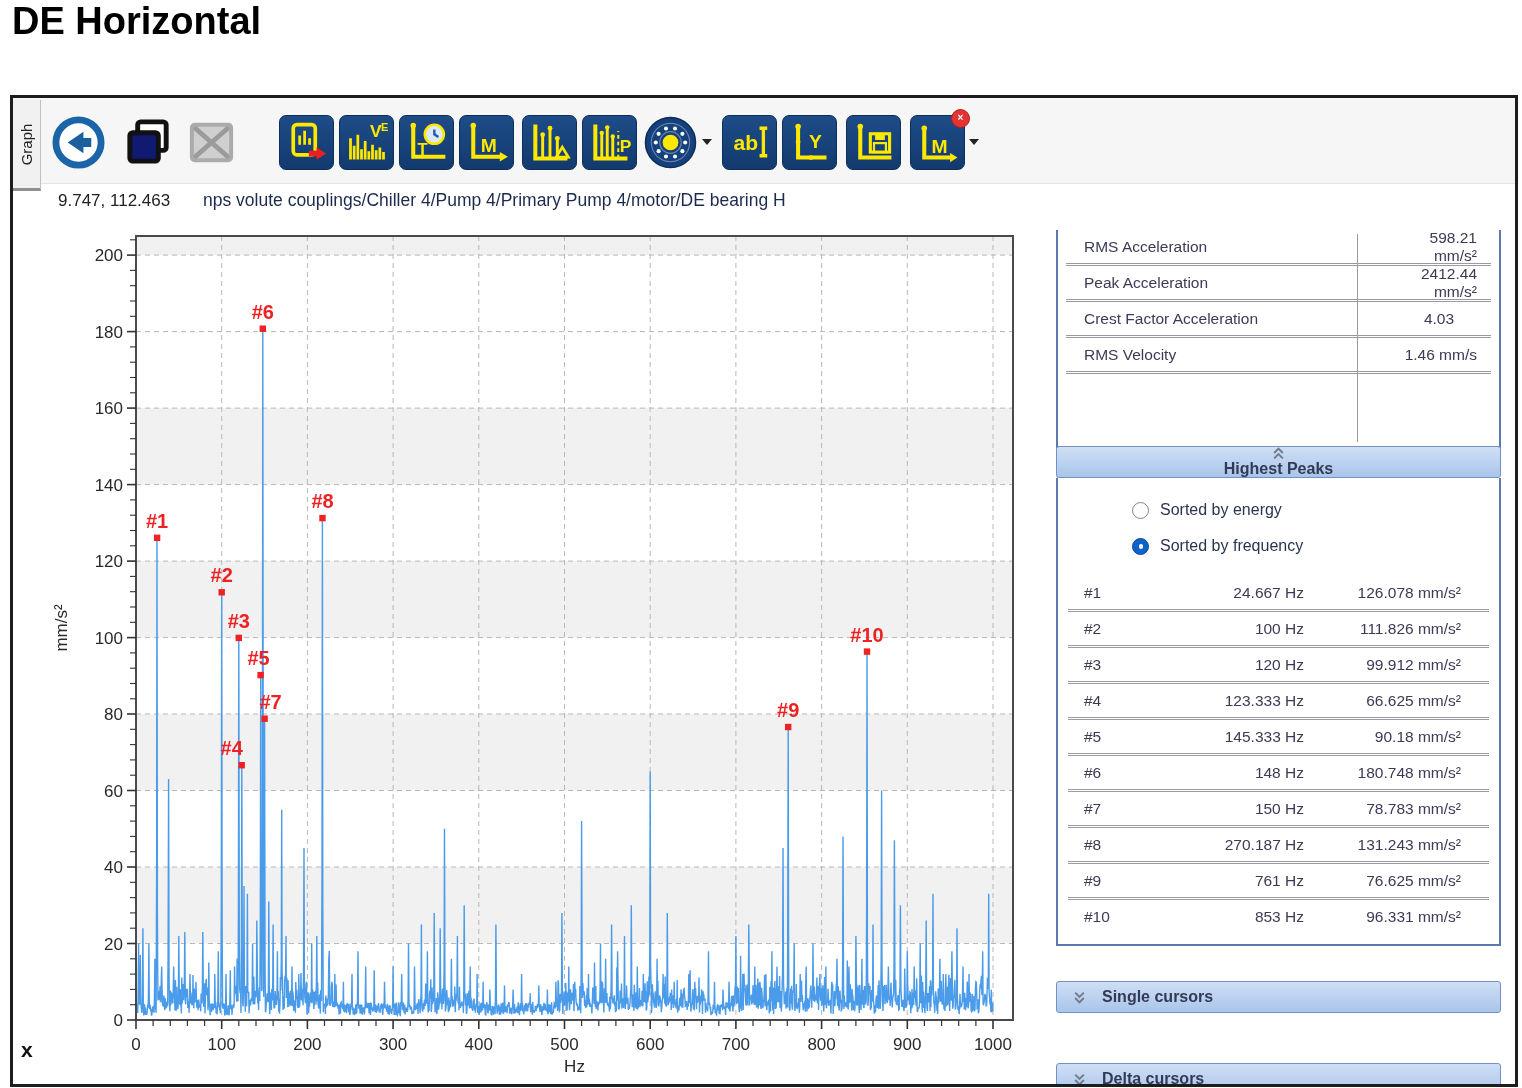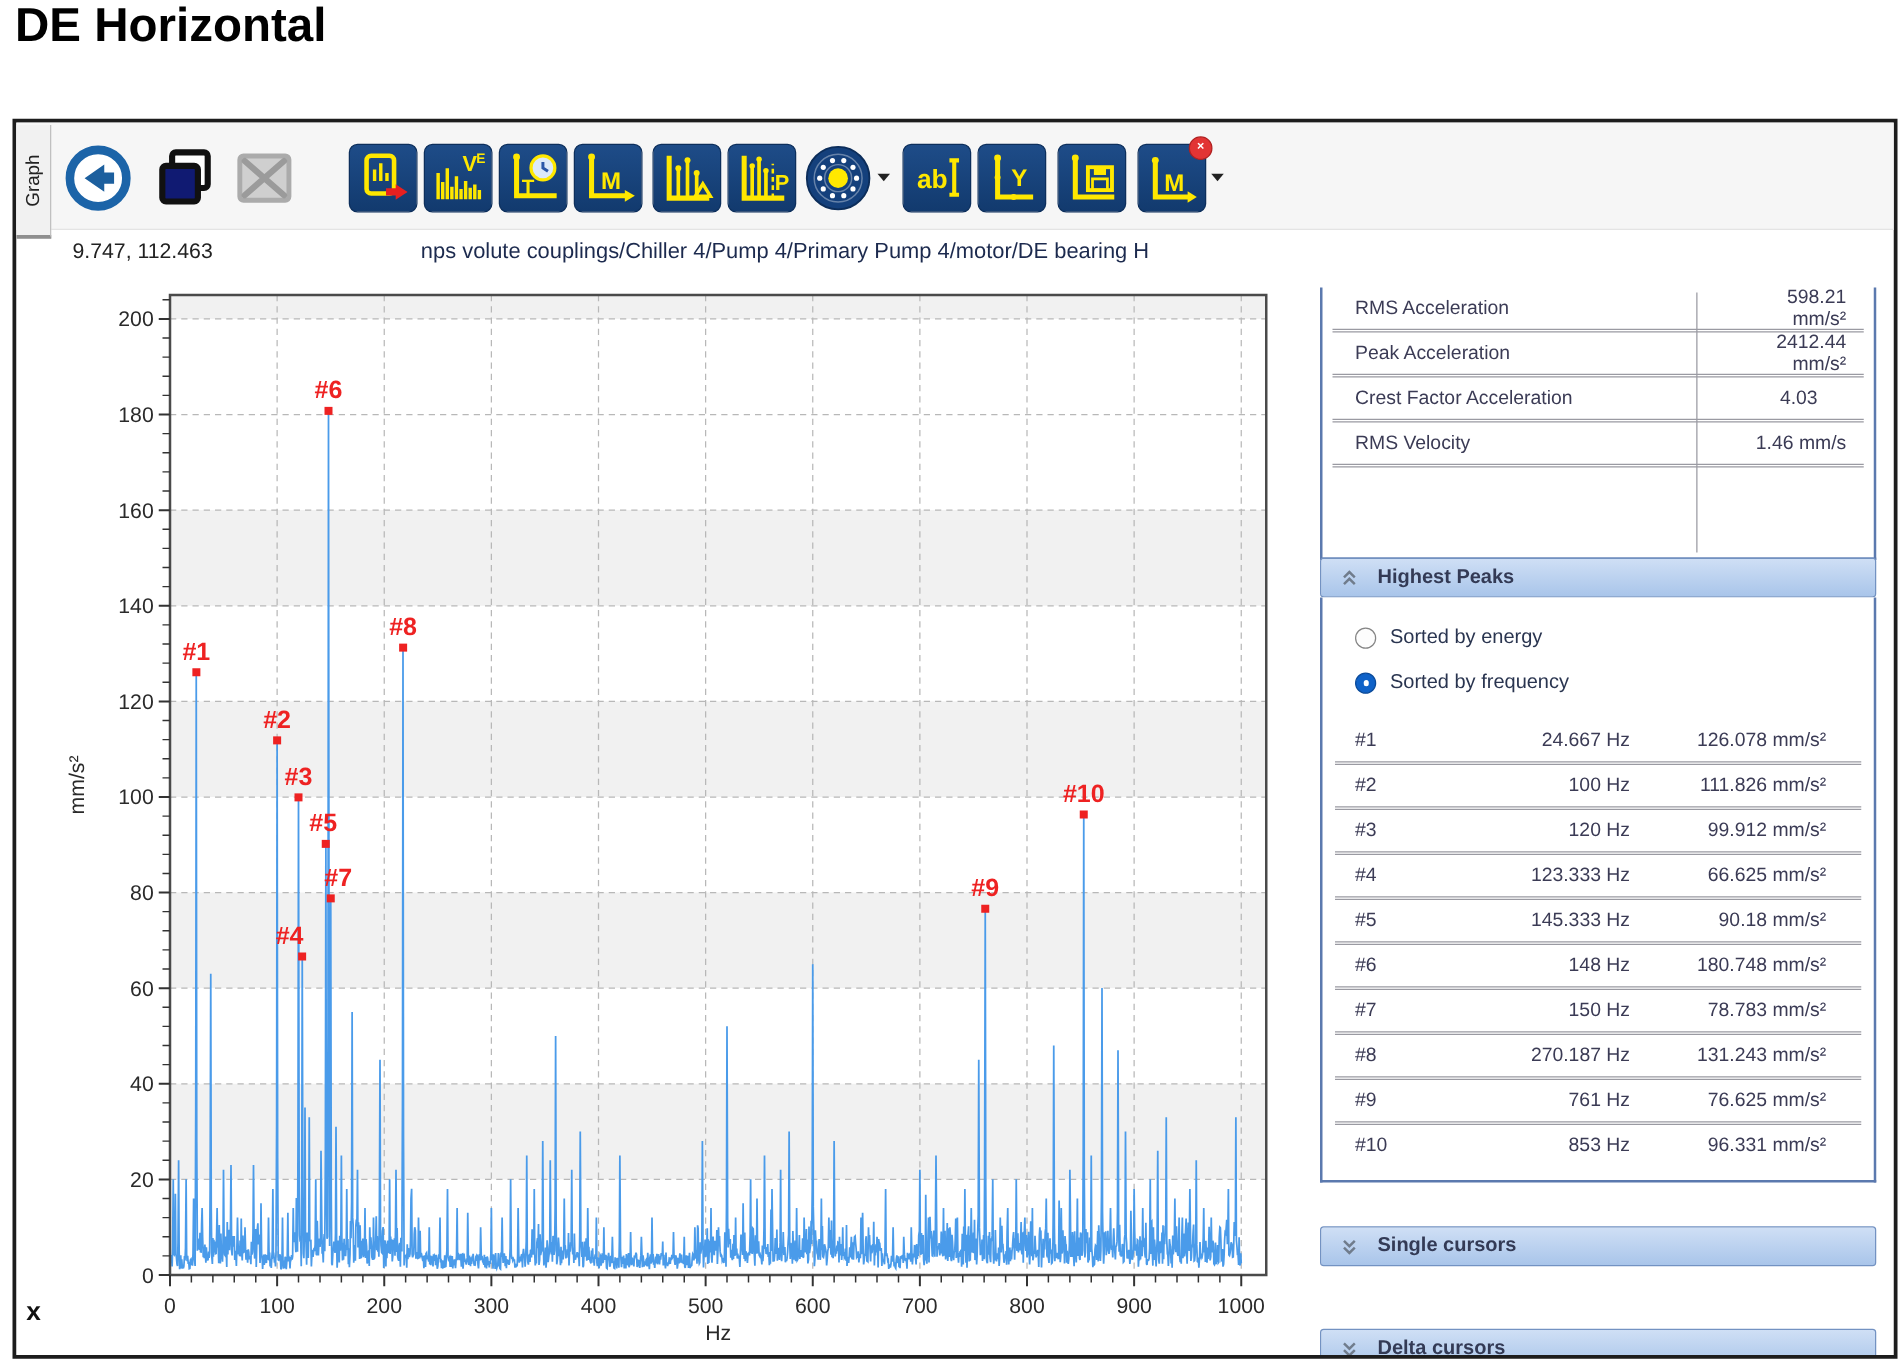--- a/index.html
+++ b/index.html
@@ -26,36 +26,36 @@
   [data-name="spectrum-velocity-button"],[data-name="time-signal-button"],[data-name="marker-button"]{margin-left:5px;}
   [data-name="delta-cursor-button"]{margin-left:8px;}
   [data-name="peak-cursor-button"]{margin-left:5px;}
   [data-name="bearing-frequencies-button"]{margin-left:6px;}
   [data-name="label-ab-button"]{margin-left:10px;}
   [data-name="y-scale-button"]{margin-left:5px;}
   [data-name="save-graph-button"]{margin-left:9px;}
   [data-name="clear-markers-button"]{margin-left:9px;}
 
   .readout{position:absolute;left:45px;top:93px;font-size:17px;color:#222;}
-  .chart-path-title{position:absolute;left:190px;top:92px;width:850px;text-align:center;font-size:17.5px;color:#1c2a4e;font-weight:500;}
+  .chart-path-title{position:absolute;left:190px;top:92px;width:850px;text-align:left;font-size:17.5px;color:#1c2a4e;font-weight:500;}
   .chart-wrap{position:absolute;left:30px;top:128px;width:992px;height:850px;}
   .close-x{position:absolute;left:8px;top:942px;font-size:21px;font-weight:bold;color:#111;line-height:20px;cursor:pointer;}
 
   
   .panel-header{position:absolute;left:1043px;width:445px;height:32px;border:1px solid #7392c2;border-radius:3px;background:linear-gradient(#cfdff5,#a9c5ea);display:flex;align-items:center;cursor:pointer;box-sizing:border-box;}
   .panel-header .chev{margin-left:16px;margin-right:16px;display:flex;}
   .panel-header .ph-label{font-size:16px;font-weight:600;color:#333a55;}
   .panel-body{position:absolute;left:1043px;width:445px;background:#fff;border:2px solid #5b79ae;border-top:none;box-sizing:border-box;}
   .ind-row{display:flex;height:33px;align-items:center;border-bottom:3px double #9a9aa2;margin:0 8px;}
   .ind-row.noline{border-bottom:none;}
   .ind-label{flex:0 0 283px;padding-left:18px;font-size:15.5px;color:#3b3b55;}
   .ind-val{flex:1;text-align:right;padding-right:14px;font-size:15.5px;color:#3b3b55;margin-left:20px;}
   .ind-row.center-val .ind-val{text-align:center;padding-right:0;}
   .ind-divider{position:absolute;left:299px;top:4px;bottom:4px;width:1px;background:#9a9aa2;}
-  .radio-row{display:flex;align-items:center;height:36px;padding-left:26px;cursor:pointer;}
+  .radio-row{display:flex;align-items:center;height:36px;padding-left:26px;cursor:pointer;margin-left:48px;}
   .radio{width:17px;height:17px;border-radius:50%;box-sizing:border-box;border:1px solid #858585;background:#fdfdfd;margin-right:11px;position:relative;flex:0 0 auto;}
   .radio.sel{background:#0f62c8;border:1px solid #0a4a9a;}
   .radio.sel::after{content:"";position:absolute;left:5.5px;top:5.5px;width:4.5px;height:4.5px;border-radius:50%;background:#fff;}
   .radio-label{font-size:16px;color:#2a3550;}
   .peak-table{margin-top:12px;}
   .peak-row{display:flex;height:33px;align-items:center;margin:0 10px;}
   .peak-row:not(:last-child){border-bottom:3px double #9a9aa2;}
   .pk-rank{flex:0 0 60px;padding-left:16px;font-size:15.5px;color:#3b3b55;}
   .pk-freq{flex:0 0 160px;text-align:right;font-size:15.5px;color:#3b3b55;}
   .pk-amp{flex:1;text-align:right;padding-right:28px;font-size:15.5px;color:#3b3b55;}
@@ -398,21 +398,21 @@
         <div class="ind-row" data-name="indicator-row">
           <span class="ind-label" data-name="indicator-label">RMS Velocity</span>
           <span class="ind-val" data-name="indicator-value">1.46 mm/s</span>
         </div>
         <div class="ind-row noline" data-name="indicator-row">
           <span class="ind-label" data-name="indicator-label"></span>
           <span class="ind-val" data-name="indicator-value"></span>
         </div>
       </div>
 
-    <div class="panel-header" style="top:348px;" data-name="highest-peaks-panel-header">
+    <div class="panel-header" style="top:348px;flex-direction:column;" data-name="highest-peaks-panel-header">
       <span class="chev" data-name="collapse-up-icon">
           <svg width="13" height="13" viewBox="0 0 12 12">
             <path d="M2 5.5 L6 1.5 L10 5.5 M2 10.5 L6 6.5 L10 10.5" fill="none" stroke="#707c8c" stroke-width="1.8"></path>
           </svg>
         </span>
       <span class="ph-label" data-name="highest-peaks-panel-title">Highest Peaks</span>
     </div>
     <div class="panel-body" style="top:380px;height:468px;padding-top:14px;" id="peaks-body" data-name="highest-peaks-panel-body">
         <div class="radio-row" data-name="sort-option-energy">
           <span class="radio" data-name="radio-icon"></span>

